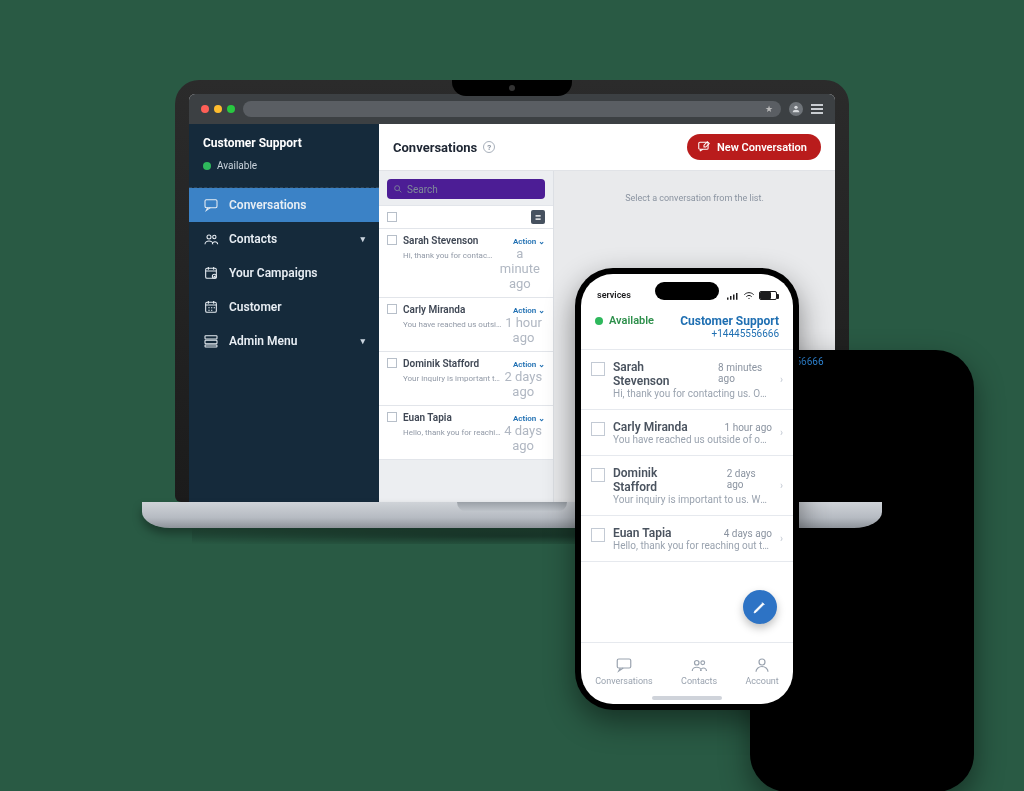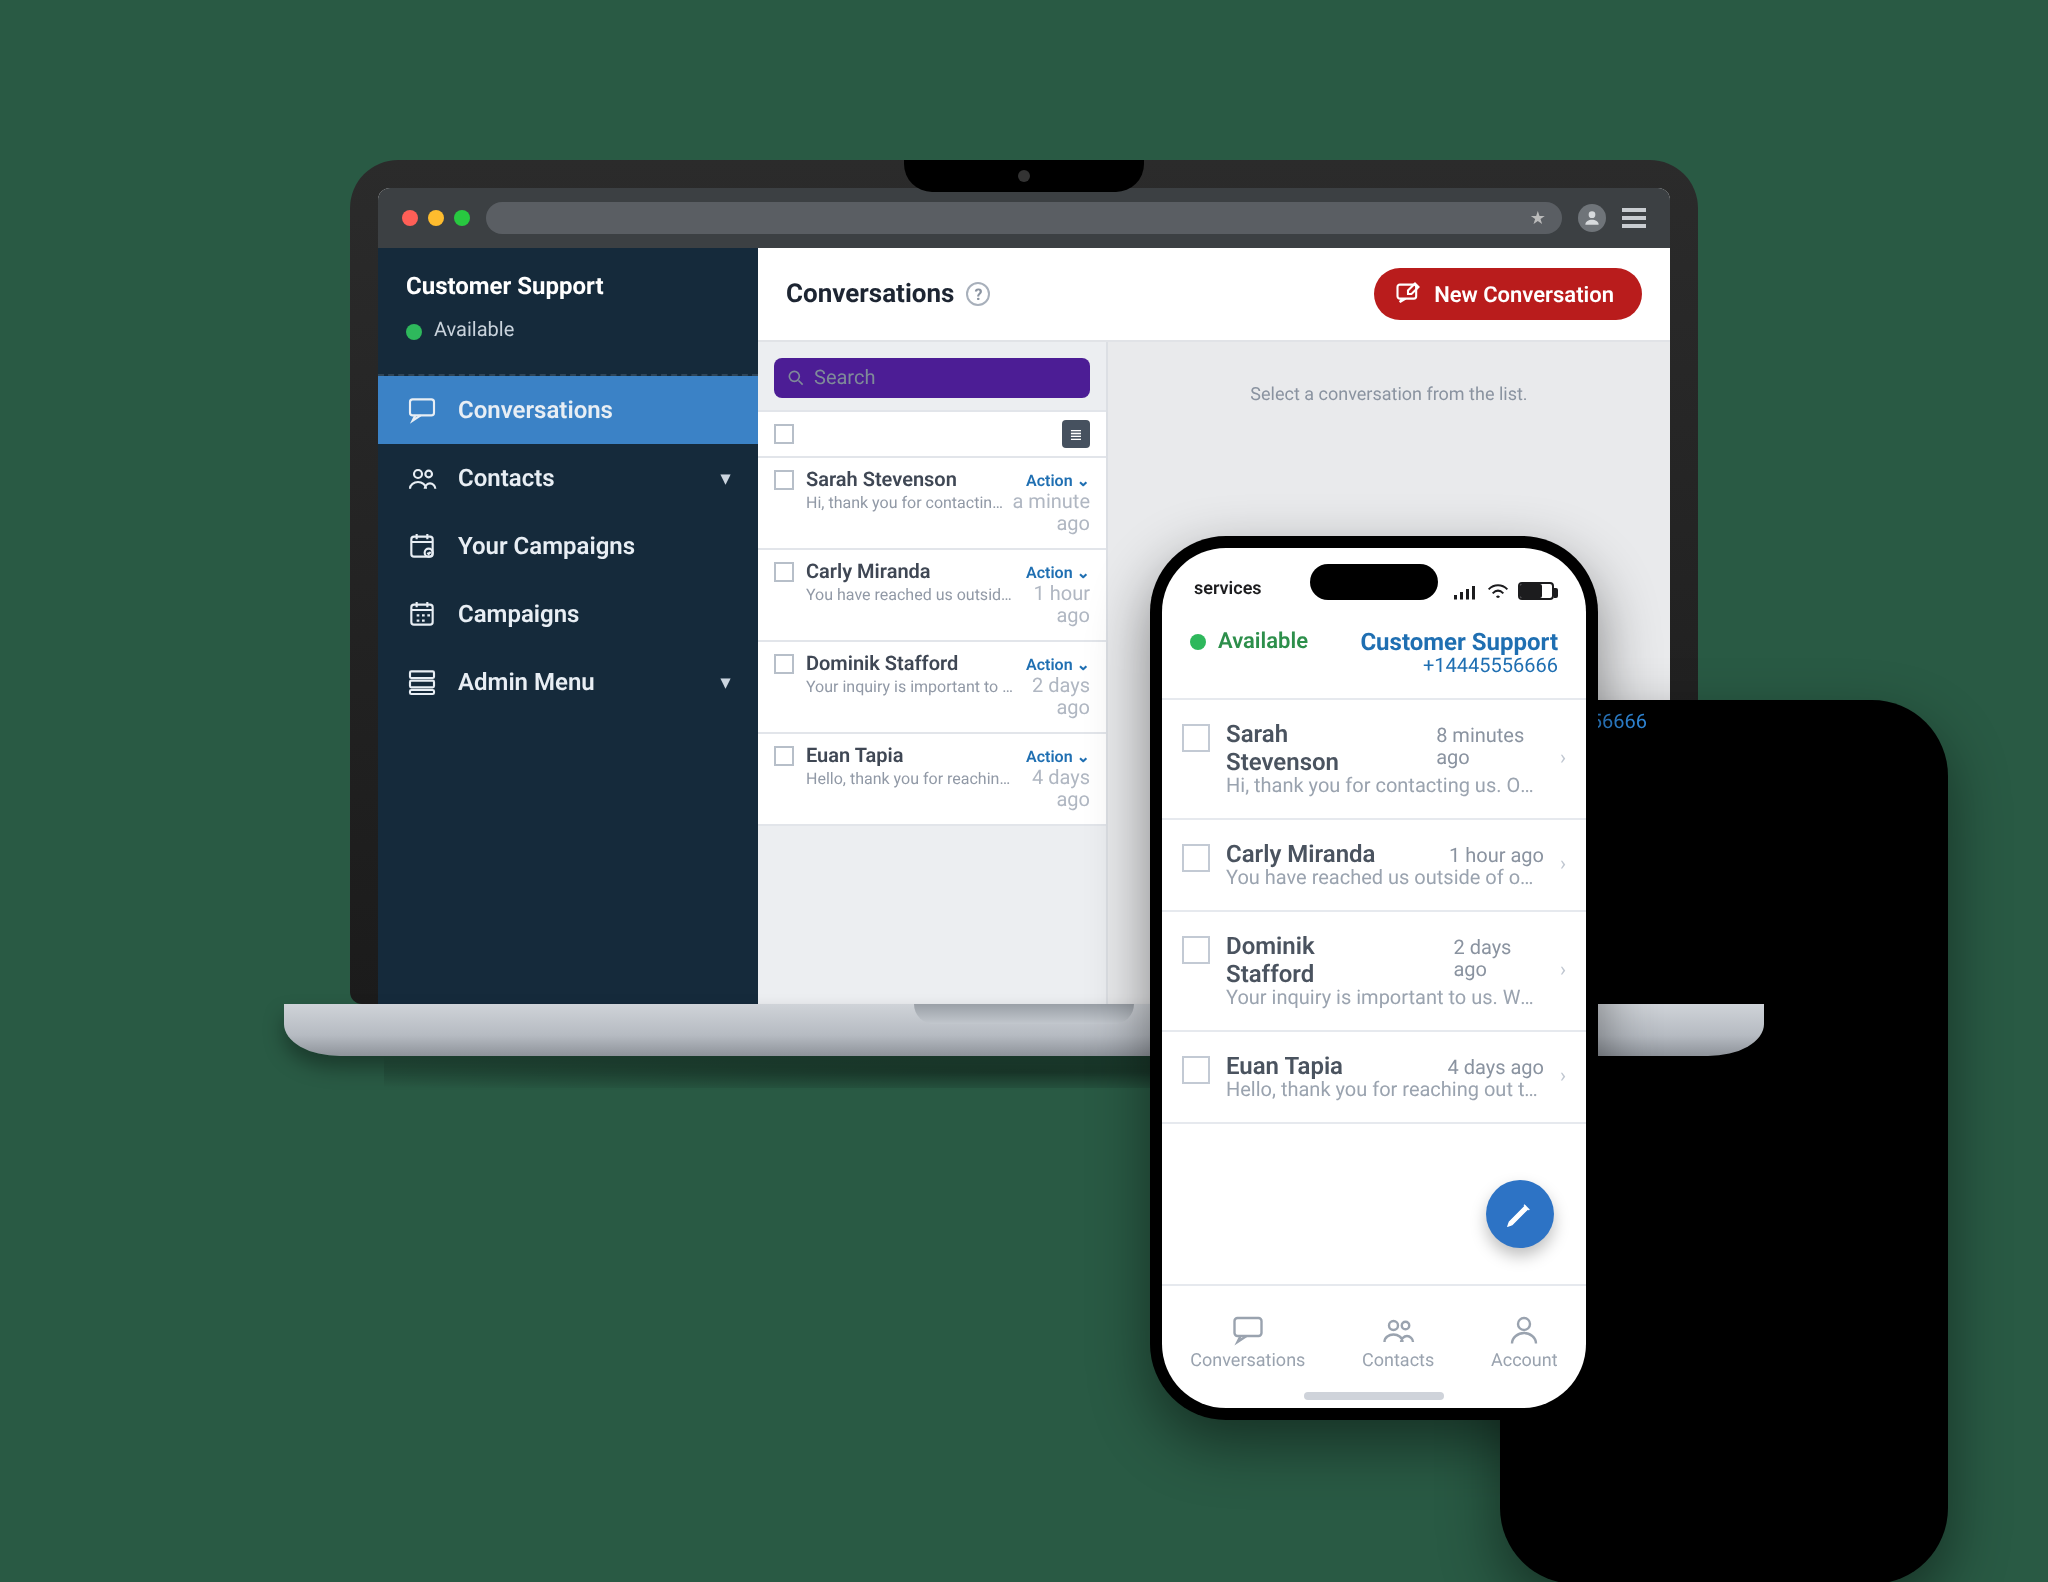--- a/index.html
+++ b/index.html
@@ -135,21 +135,21 @@
   .filter-ic{width:14px;height:14px;background:#46515f;border-radius:2px;color:#fff;display:flex;align-items:center;justify-content:center;font-size:8px;}
   .convo {
     padding:6px 8px;border-bottom:1px solid #e2e5ea;background:#fff;
     display:flex;gap:6px;align-items:flex-start;cursor:pointer;
   }
   .convo .body{flex:1;min-width:0;}
   .convo-top{display:flex;justify-content:space-between;align-items:baseline;}
   .c-name{font-size:10px;color:#3f4754;font-weight:600;white-space:nowrap;overflow:hidden;text-overflow:ellipsis;}
   .c-action{font-size:8px;color:#1f6fb2;font-weight:600;}
   .c-prev{font-size:8px;color:#9199a6;white-space:nowrap;overflow:hidden;text-overflow:ellipsis;}
-  .c-time{font-size:10px;color:#b0b7c2;text-align:right;}
+  .c-time{font-size:13px;color:#b0b7c2;text-align:center;}
   .empty-col{flex:1;display:flex;justify-content:center;padding-top:22px;font-size:9px;color:#8a93a0;}
 
   
   .phone {
     position:absolute;
     left:575px;
     top:268px;
     width:224px;
     height:442px;
     background:#000;
@@ -262,21 +262,21 @@
             </span>
             <span>Your Campaigns</span>
           </div>
           <div class="nav-item">
             <span class="nav-icon">
               <svg viewBox="0 0 24 24">
                   <rect x="4" y="5" width="16" height="15" rx="2"></rect>
                   <path d="M4 9h16M8 3v4M16 3v4M8 13h2M12 13h2M16 13h2M8 17h2M12 17h2"></path>
                 </svg>
             </span>
-            <span>Campaigns</span>
+            <span>Customer</span>
           </div>
           <div class="nav-item">
             <span class="nav-icon">
               <svg viewBox="0 0 24 24">
                   <rect x="3" y="4" width="18" height="5" rx="1"></rect>
                   <rect x="3" y="11" width="18" height="5" rx="1"></rect>
                   <rect x="3" y="18" width="18" height="3" rx="1"></rect>
                 </svg>
             </span>
             <span>Admin Menu</span>

